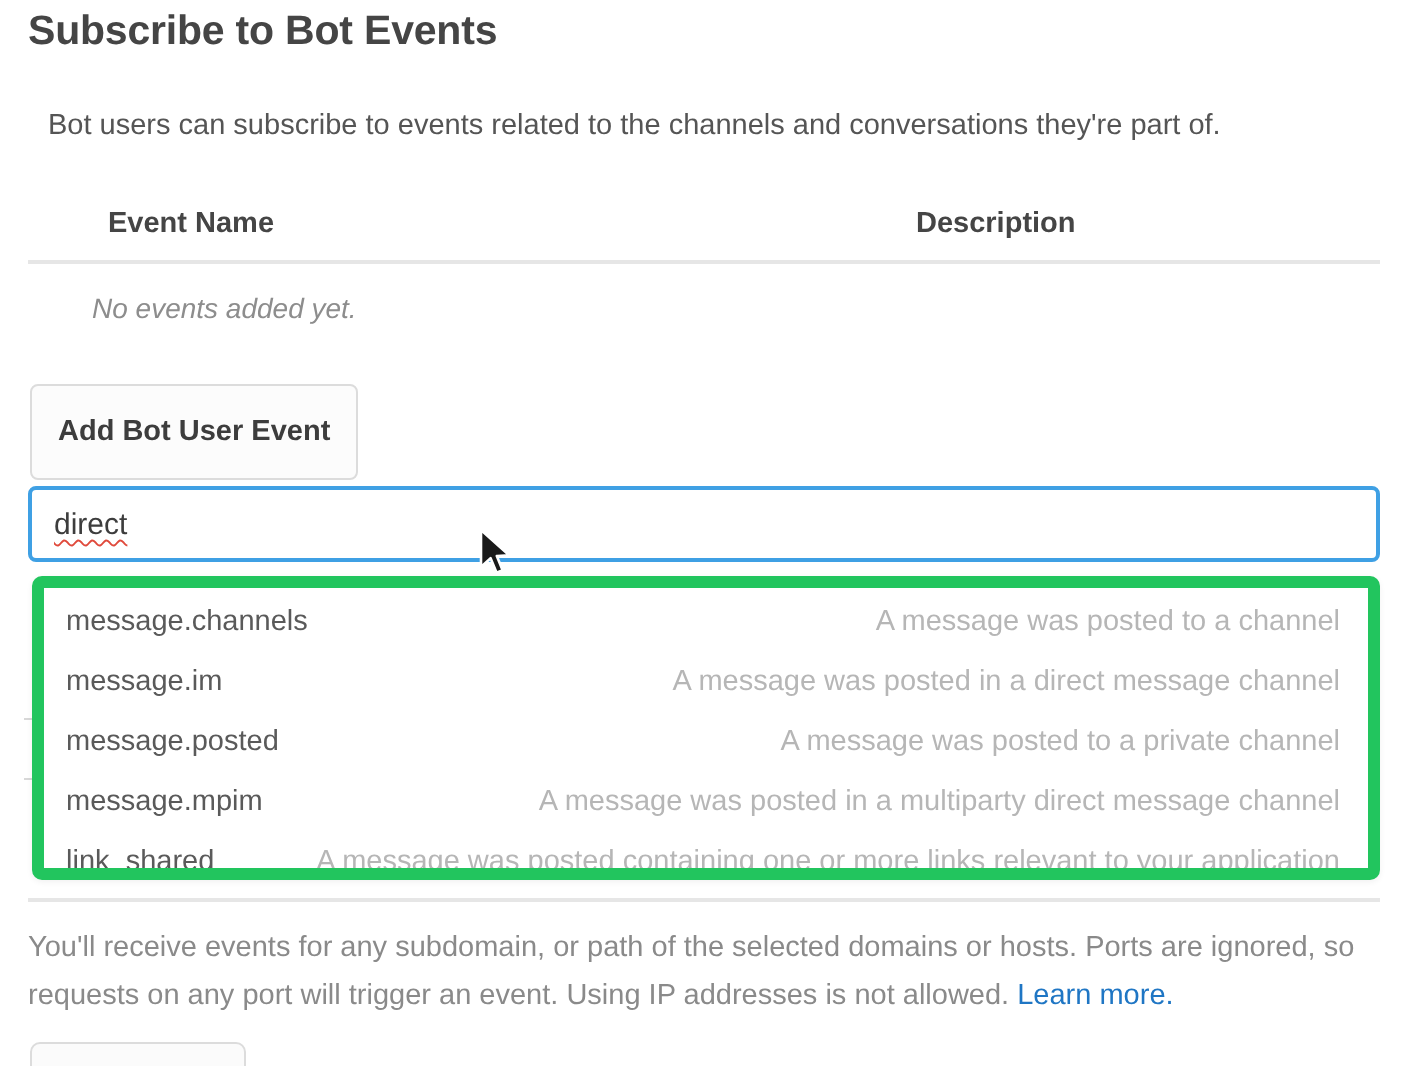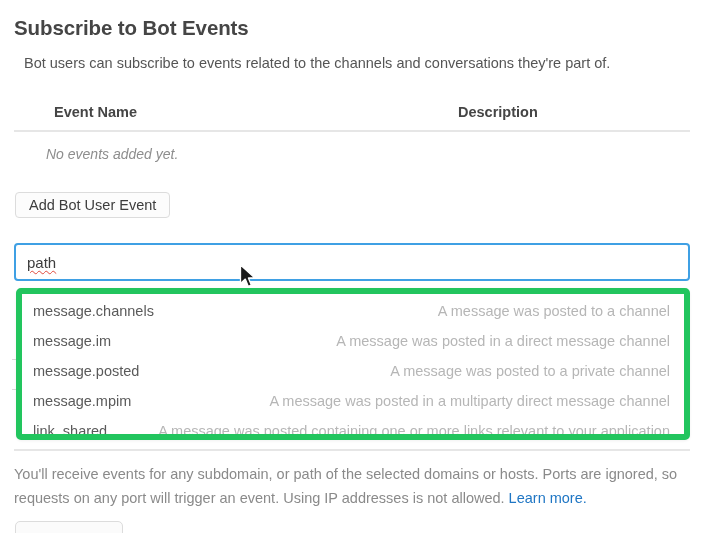--- a/index.html
+++ b/index.html
@@ -21,21 +21,21 @@
     position: absolute;
     left: 0; top: 0;
     width: 711px;
     height: 533px;
   }
 
   
   .section-title {
     position: absolute;
     left: 14px;
-    top: 16px;
+    top: 4px;
     font-size: 20.5px;
     font-weight: bold;
     color: #454545;
     letter-spacing: -0.1px;
     white-space: nowrap;
   }
   .section-subtitle {
     position: absolute;
     left: 24px;
     top: 55px;
@@ -84,31 +84,31 @@
     color: #8d8d8d;
     white-space: nowrap;
     margin-left: 32px;
   }
 
   
   .btn-outline {
     position: absolute;
     left: 15px;
     top: 192px;
-    height: 26px;
+    height: 48px;
     padding: 0 13px;
     display: flex;
     align-items: center;
     box-sizing: border-box;
     background: #fcfcfc;
     border: 1px solid #dcdcdc;
     border-radius: 4px;
     font-family: "Liberation Sans", sans-serif;
     font-size: 14.5px;
-    font-weight: normal;
+    font-weight: bold;
     color: #3d3d3d;
     cursor: pointer;
     white-space: nowrap;
   }
 
   
   .combo-input {
     position: absolute;
     left: 14px;
     top: 243px;
@@ -241,21 +241,21 @@
   <div class="divider divider-head"></div>
 
   <div class="empty-note">No events added yet.</div>
 
   <div class="btn-outline">Add Bot User Event</div>
 
   <div class="ghost-tick" style="top:359px;"></div>
   <div class="ghost-tick" style="top:389px;"></div>
 
   <input class="combo-input" type="text" placeholder="" style="">
-  <div class="combo-text">path</div>
+  <div class="combo-text">direct</div>
 
   <div class="dropdown">
 
     <div class="option">
       <span class="option-name">message.channels</span>
       <span class="option-desc">A message was posted to a channel</span>
     </div>
 
     <div class="option">
       <span class="option-name">message.im</span>

